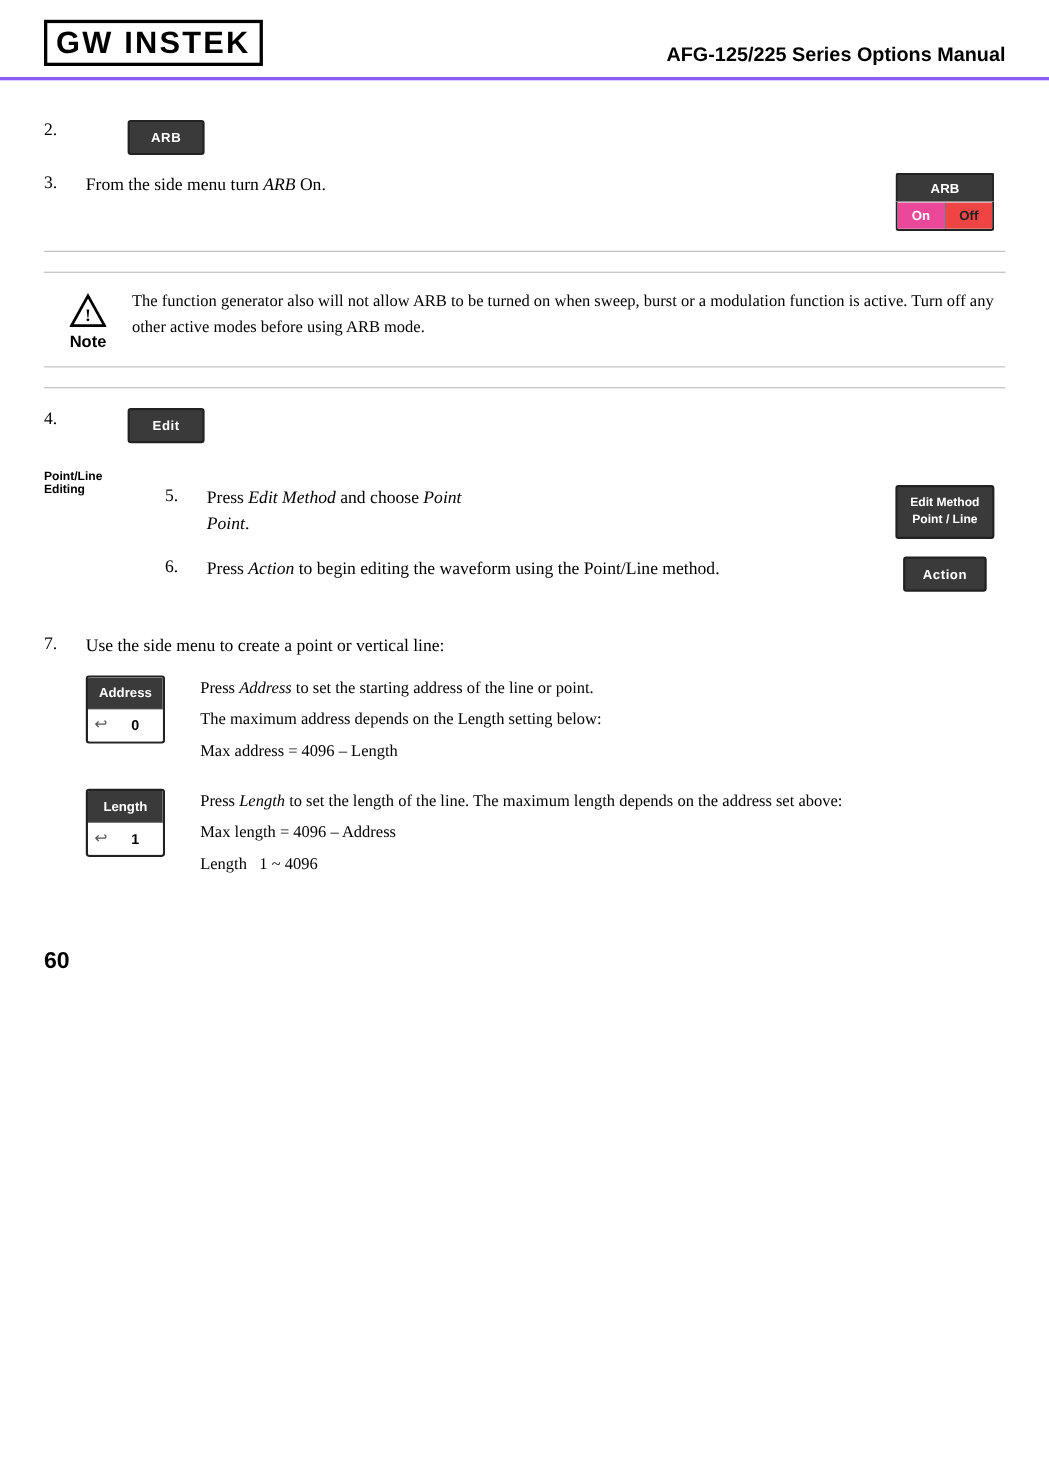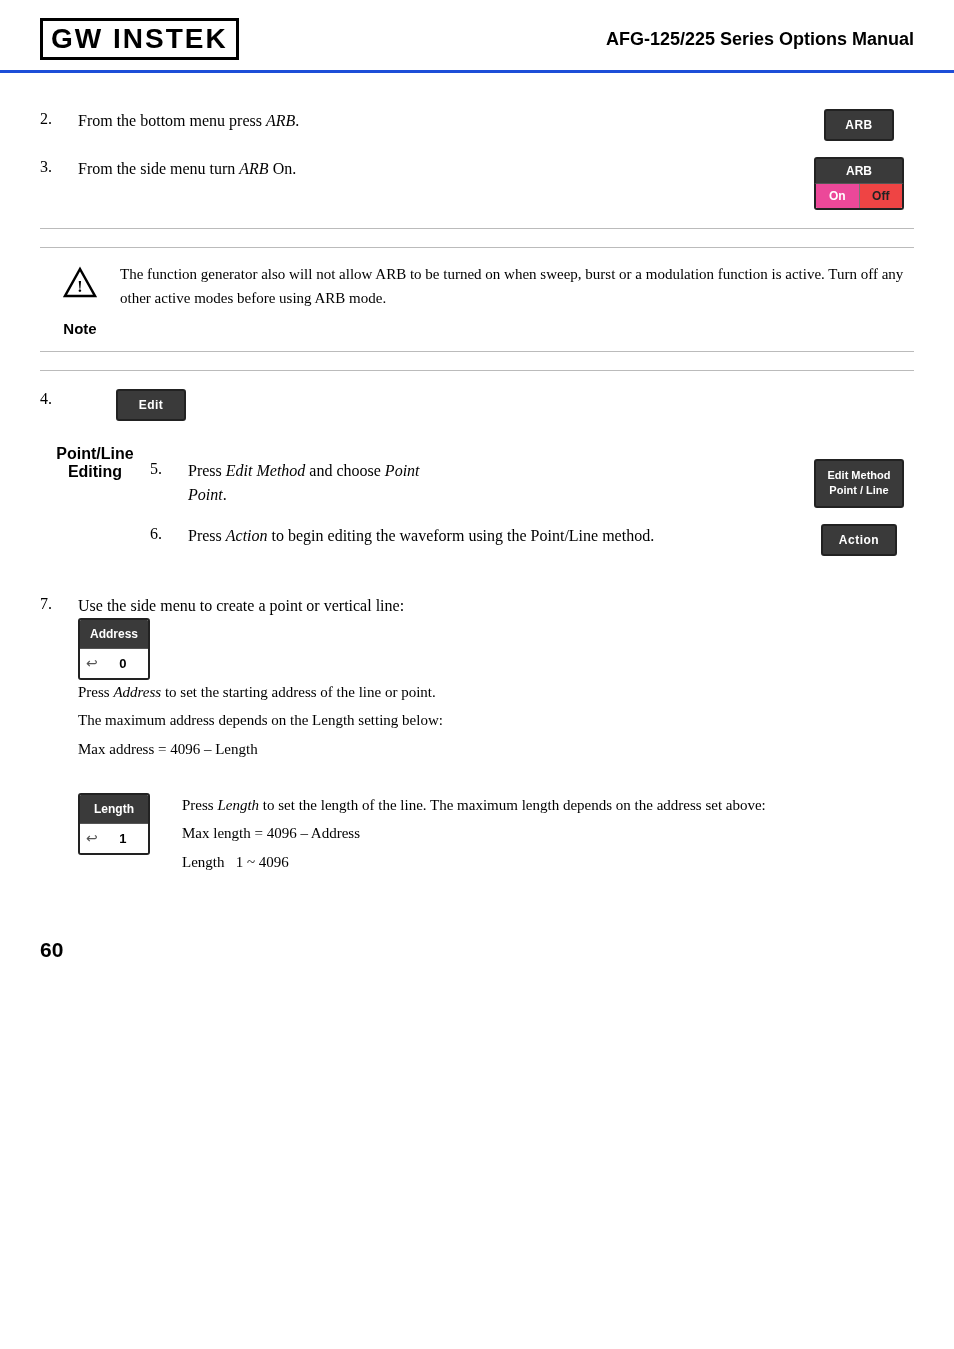--- a/index.html
+++ b/index.html
@@ -8,24 +8,24 @@
       background: #fff;
       width: 954px;
       min-height: 1349px;
       padding: 0;
       color: #000;
     }
 
     
     .header {
       display: flex;
-      align-items: center;
+      align-items: flex-end;
       justify-content: space-between;
       padding: 18px 40px 10px 40px;
-      border-bottom: 3px solid #1d4ed8;
+      border-bottom: 3px solid #8b5cf6;
     }
     .logo {
       font-family: Arial, sans-serif;
       font-weight: 900;
       font-size: 28px;
       letter-spacing: 2px;
       color: #000;
       border: 3px solid #000;
       padding: 2px 8px;
     }
@@ -162,42 +162,41 @@
       line-height: 1;
       color: #000;
       display: flex;
       align-items: center;
       gap: 4px;
     }
     .note-label {
       font-family: Arial, sans-serif;
       font-size: 15px;
       font-weight: bold;
-      margin-top: 20px;
+      margin-top: 2px;
     }
     .note-text {
       font-size: 15px;
       line-height: 1.6;
       flex: 1;
     }
 
     
     .side-label-row {
       display: flex;
       align-items: flex-start;
       margin: 22px 0;
     }
     .side-label {
       min-width: 110px;
-      font-size: 16px;
+      font-size: 11px;
       font-family: Arial, sans-serif;
       font-weight: bold;
       padding-top: 2px;
       color: #000;
-      text-align: center;
     }
     .side-content {
       flex: 1;
     }
 
     
     .menu-btn-group {
       display: inline-flex;
       flex-direction: column;
       align-items: center;
@@ -289,23 +288,20 @@
   <div class="logo">
     <span>GW INSTEK</span>
   </div>
   <div class="header-title">AFG-125/225 Series Options Manual</div>
 </div>
 
 <div class="content">
 
   <div class="num-item">
     <div class="num">2.</div>
-    <div class="step-text">
-      From the bottom menu press <em>ARB</em>.
-    </div>
     <div class="step-btn-area">
       <div class="hw-btn">ARB</div>
     </div>
   </div>
 
   <div class="num-item">
     <div class="num">3.</div>
     <div class="step-text">
       From the side menu turn <em>ARB</em> On.
     </div>
@@ -374,39 +370,39 @@
       </div>
     </div>
   </div>
 
   <div class="num-item">
     <div class="num">7.</div>
     <div class="step-text">
       <span>Use the side menu to create a point or vertical line:</span>
 
       
-      <div class="inner-row" style="margin-top:0;flex-direction:column;">
+      <div class="inner-row" style="margin-top:14px;">
         <div class="inner-btn-area">
           <div class="menu-btn-group">
             <div class="menu-btn-top">Address</div>
             <div class="menu-btn-bottom">
               <span class="menu-btn-icon">↩</span>
               <span class="menu-btn-val">0</span>
             </div>
           </div>
         </div>
         <div class="inner-text">
           Press <em>Address</em> to set the starting address of the line or point.
           <div class="sub-text">The maximum address depends on the Length setting below:</div>
           <div class="sub-text">Max address = 4096 – Length</div>
         </div>
       </div>
 
       
-      <div class="inner-row" style="margin-top:26px;">
+      <div class="inner-row" style="margin-top:16px;">
         <div class="inner-btn-area">
           <div class="menu-btn-group">
             <div class="menu-btn-top">Length</div>
             <div class="menu-btn-bottom">
               <span class="menu-btn-icon">↩</span>
               <span class="menu-btn-val">1</span>
             </div>
           </div>
         </div>
         <div class="inner-text">

